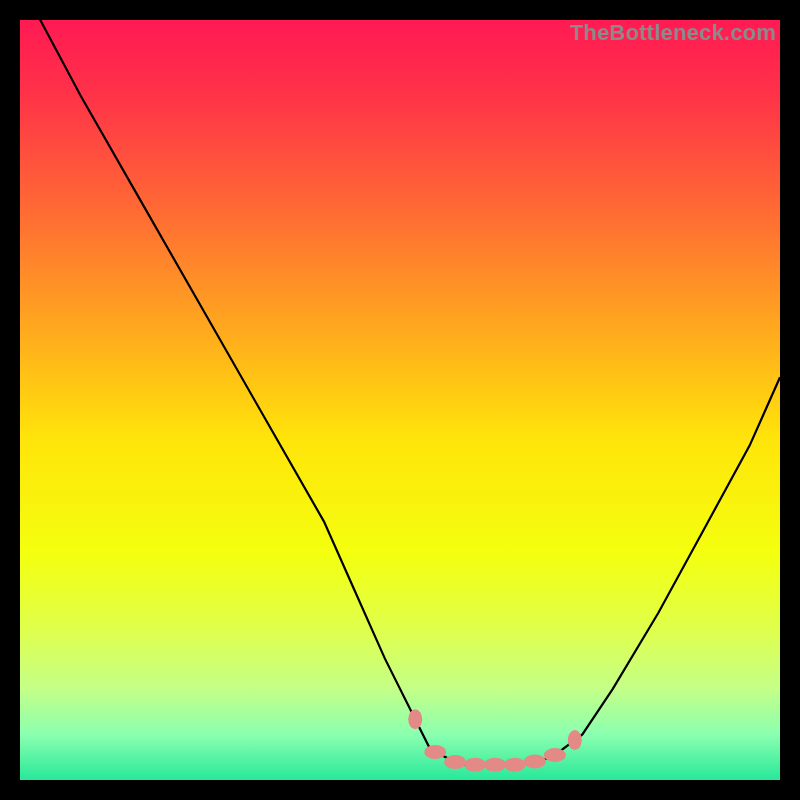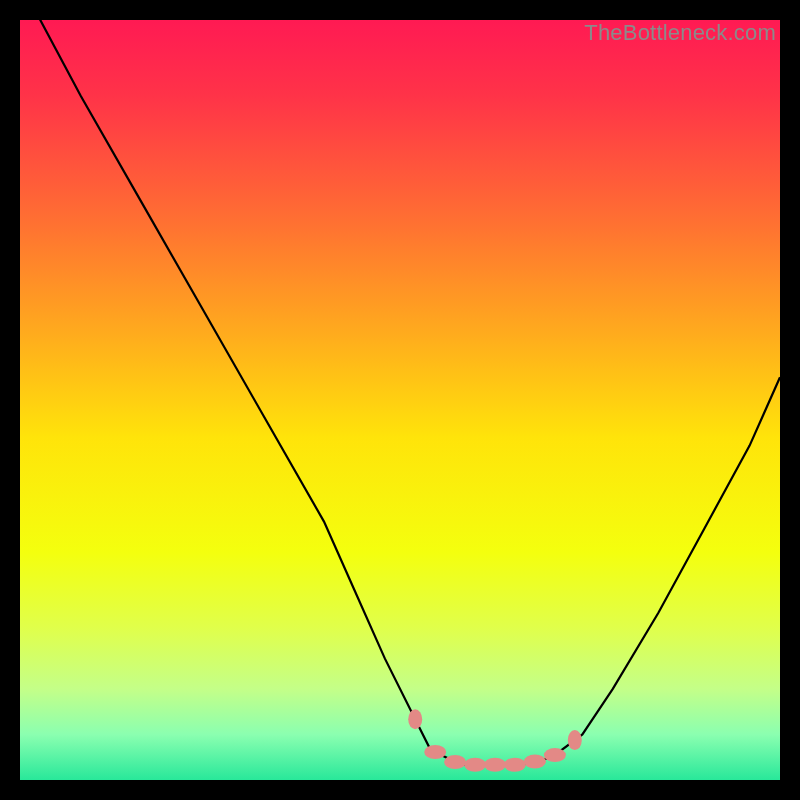--- a/index.html
+++ b/index.html
@@ -30,21 +30,21 @@
     top: 0;
     width: 100%;
     height: 100%;
   }
   .watermark {
     position: absolute;
     top: 0px;
     right: 4px;
     font-family: Arial, Helvetica, sans-serif;
     font-size: 22px;
-    font-weight: normal;
+    font-weight: bold;
     color: #8b8b8b;
     letter-spacing: 0.2px;
   }
   svg.curve {
     position: absolute;
     left: 0;
     top: 0;
     width: 760px;
     height: 760px;
   }

